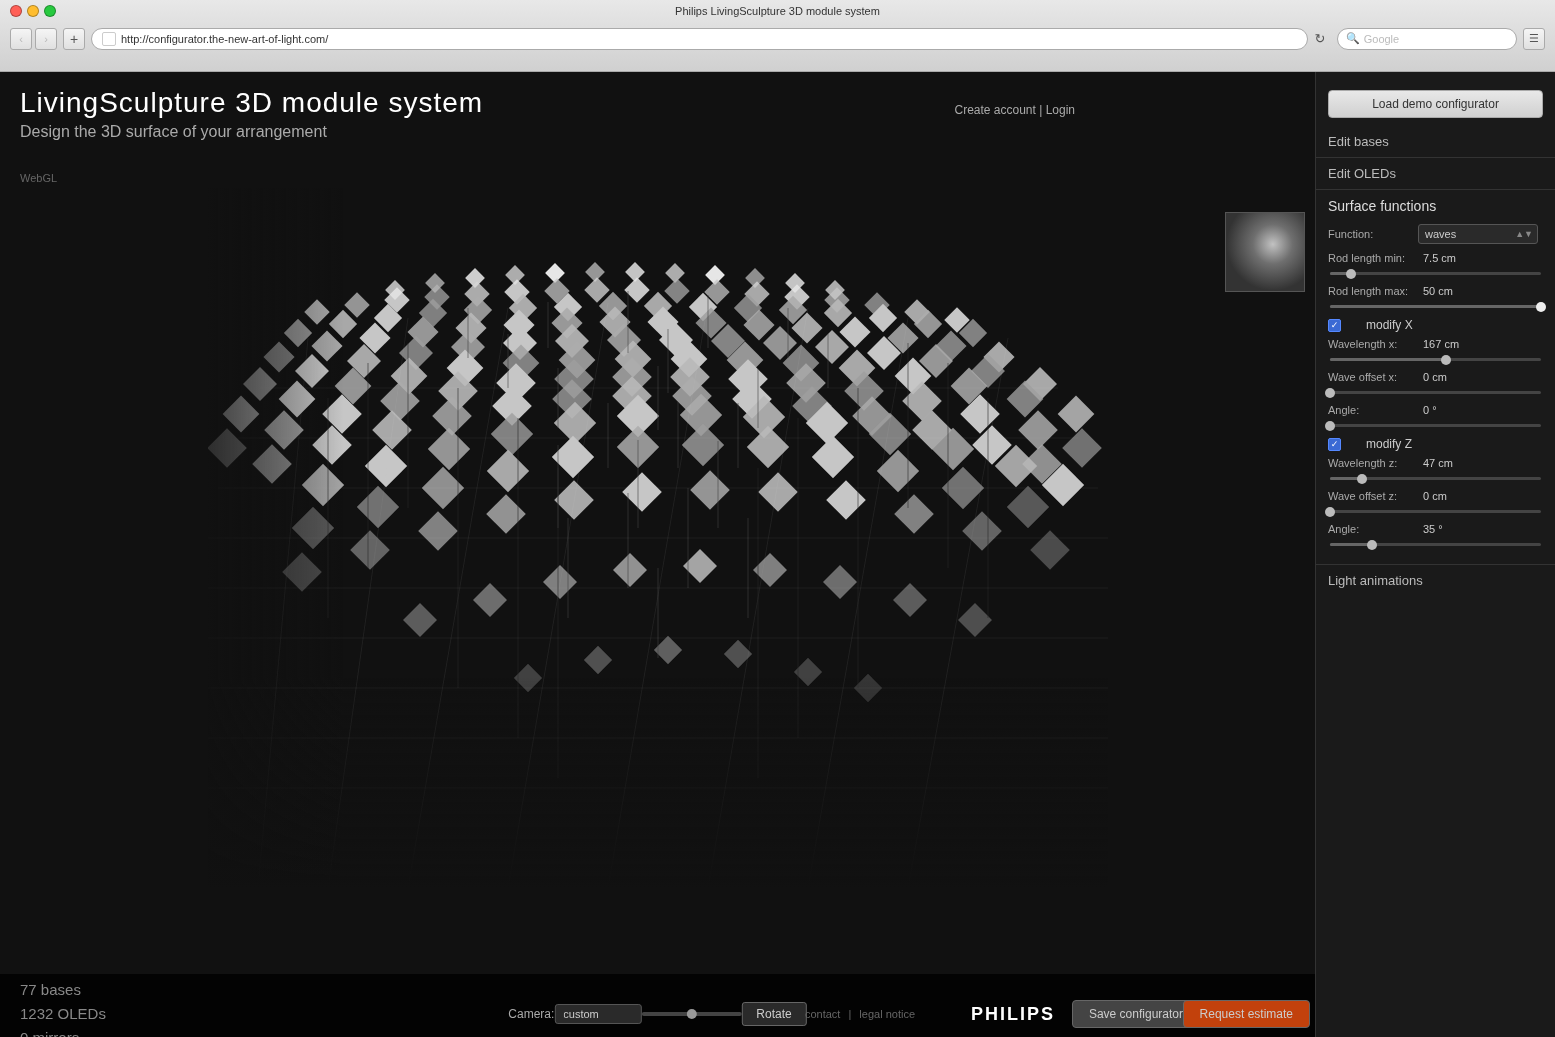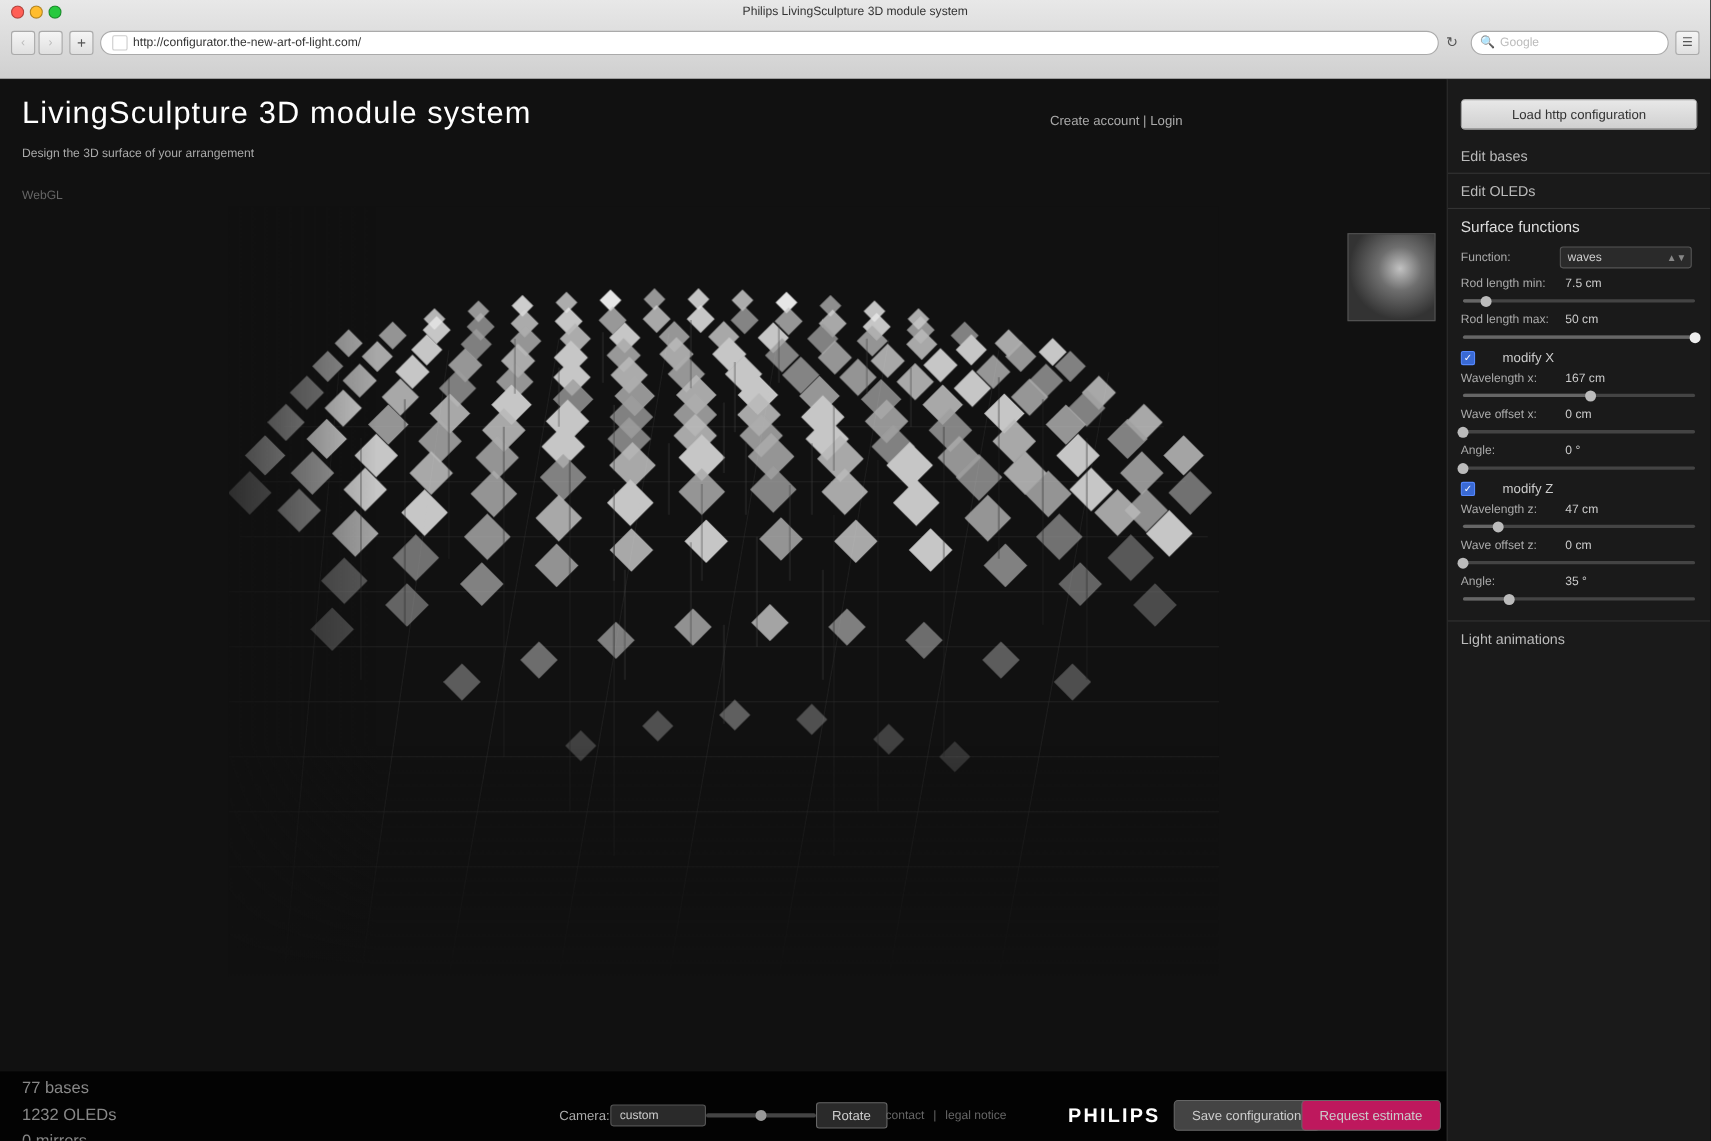--- a/index.html
+++ b/index.html
@@ -173,24 +173,24 @@
     .app-title {
       font-size: 28px;
       font-weight: 300;
       color: #fff;
       letter-spacing: 1px;
     }
     .app-title strong {
       font-weight: 400;
     }
     .app-subtitle {
-      font-size: 11px;
+      font-size: 16px;
       color: #aaa;
       font-weight: 300;
-      margin-top: 15px;
+      margin-top: 4px;
     }
     .webgl-badge {
       position: absolute;
       top: 100px;
       left: 20px;
       font-size: 11px;
       color: #666;
     }
 
     .account-links {
@@ -319,21 +319,21 @@
       border: 1px solid #666;
       color: #ccc;
       padding: 6px 16px;
       font-size: 12px;
       border-radius: 4px;
       cursor: pointer;
     }
     .estimate-btn {
       position: absolute;
       right: 5px;
-      background: #be185d;
+      background: #c2410c;
       border: 1px solid #666;
       color: #ccc;
       padding: 6px 16px;
       font-size: 12px;
       border-radius: 4px;
       cursor: pointer;
     }
 
     
     .right-panel {
@@ -860,28 +860,28 @@
         <button class="rotate-btn">Rotate</button>
       </div>
 
       <div class="bottom-right-links">
         <span>contact</span>
         <span style="margin: 0 5px;">|</span>
         <span>legal notice</span>
       </div>
 
       <div class="philips-logo">PHILIPS</div>
-      <button class="save-btn">Save configuration</button>
+      <button class="save-btn">Save configurator</button>
       <button class="estimate-btn">Request estimate</button>
     </div>
   </div>
 
   <div class="right-panel">
 
-    <button class="load-demo-btn">Load http configuration</button>
+    <button class="load-demo-btn">Load demo configurator</button>
 
     <div class="edit-section">
       <span>Edit bases</span>
     </div>
 
     <div class="edit-section">
       <span>Edit OLEDs</span>
     </div>
 
     <div class="surface-section">

